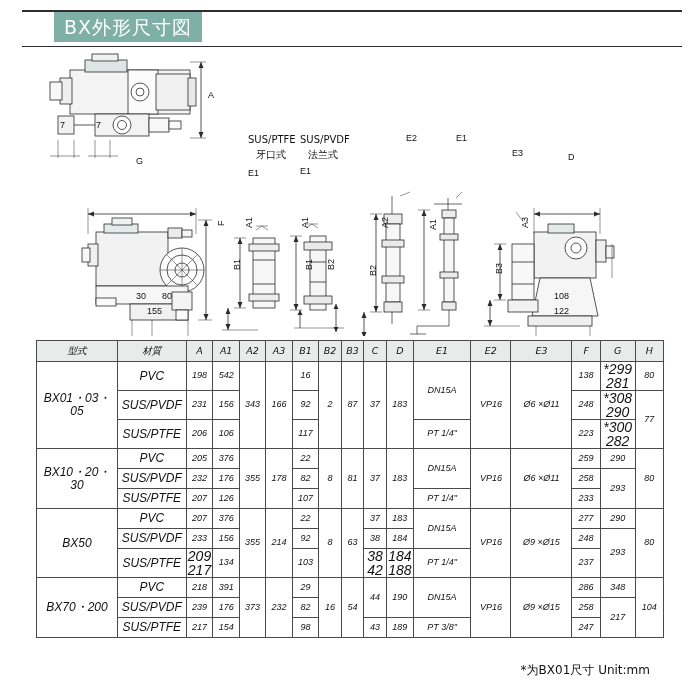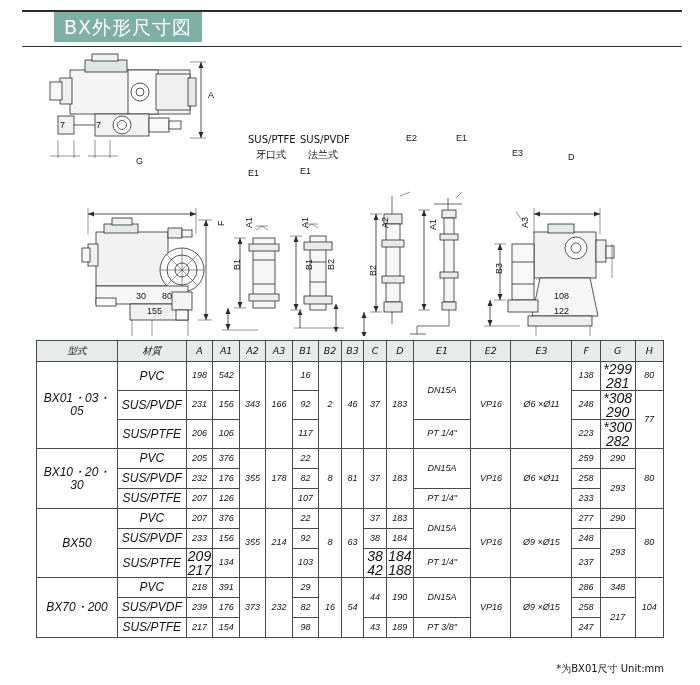--- a/index.html
+++ b/index.html
@@ -78,23 +78,23 @@
     font-size:12px;
     padding-right:4px;
   }
   .stack{
     display:block;
     line-height:1.0;
     font-size:14px;
   }
   .note{
     position:absolute;
-    right:36px;
+    right:50px;
     top:662px;
-    font-size:10px;
+    font-size:12px;
     font-family:"DejaVu Sans", sans-serif;
   }
 </style>
 </head>
 <body>
 
 <div class="header">
   <div class="header-bar"></div>
   <div class="header-title">BX外形尺寸図</div>
 </div>
@@ -392,21 +392,21 @@
 
     <tr>
       <td class="model" rowspan="3">BX01・03・05</td>
       <td class="mat">PVC</td>
       <td>198</td>
       <td>542</td>
       <td rowspan="3">343</td>
       <td rowspan="3">166</td>
       <td>16</td>
       <td rowspan="3">2</td>
-      <td rowspan="3">46</td>
+      <td rowspan="3">87</td>
       <td rowspan="3">37</td>
       <td rowspan="3">183</td>
       <td rowspan="2">DN15A</td>
       <td rowspan="3">VP16</td>
       <td rowspan="3">Ø6 ×Ø11</td>
       <td>138</td>
       <td>
             <span class="stack">*299</span>
             <span class="stack">281</span>
           </td>

